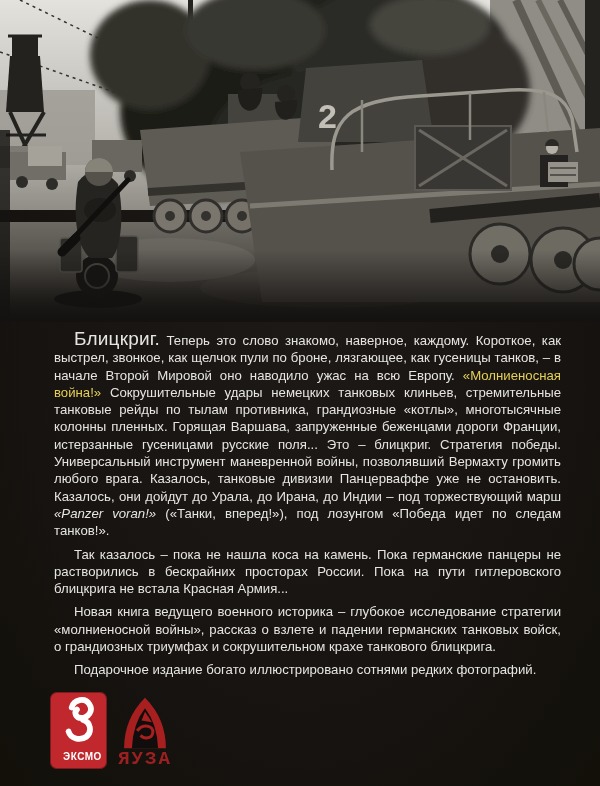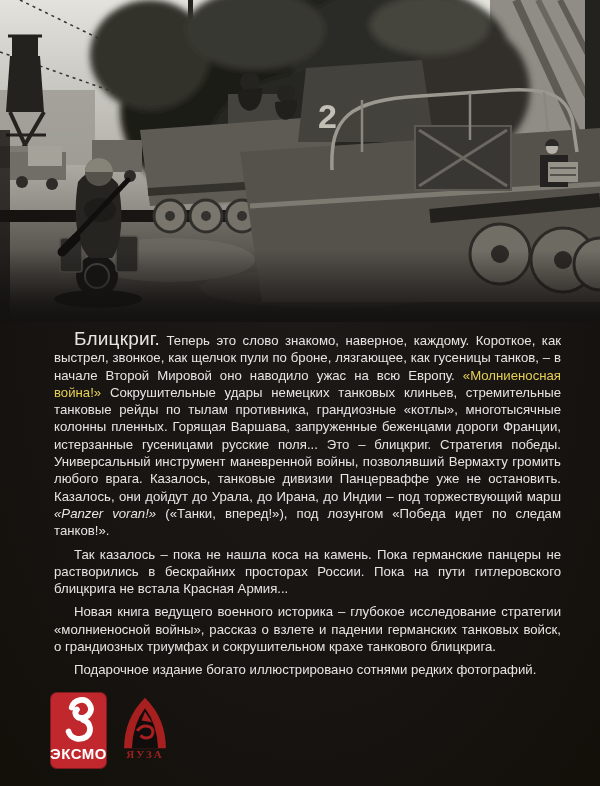--- a/index.html
+++ b/index.html
@@ -29,30 +29,30 @@
   .hl{color:#e5d054;}
   .panzer{font-style:italic;}
   
   .eksmo{
     position:absolute;left:50px;top:692px;width:57px;height:77px;
     background:#c1282e;border-radius:7px;
     box-shadow:0 0 0 1px rgba(0,0,0,.35) inset;
   }
   .eksmo svg{display:block;margin:3px auto 0 auto;}
   .eksmo-label{
-    position:absolute;left:0;right:0;bottom:7px;
-    color:#ffffff;font-weight:bold;font-size:15px;
+    position:absolute;left:8px;right:0;bottom:7px;
+    color:#ffffff;font-weight:bold;font-size:10px;
     text-align:center;letter-spacing:.5px;
   }
   .yauza{position:absolute;left:112px;top:696px;width:66px;height:74px;}
   .yauza svg{display:block;margin:0 auto;}
   .yauza-label{
     margin-top:-2px;
-    color:#9c2022;font-family:Liberation Serif, serif;font-weight:bold;
-    font-size:11px;text-align:center;letter-spacing:2px;
+    color:#9c2022;font-family:Liberation Mono, monospace;font-weight:bold;
+    font-size:19px;text-align:center;letter-spacing:2px;
   }
   
   .barcode{
     position:absolute;left:459px;top:715px;width:94px;height:55px;
     background:#efeeea;border-radius:2px;
     box-sizing:border-box;padding:2px 4px 2px 4px;
     color:#1b1b1d;text-align:center;
   }
   .isbn-line{font-size:7.3px;line-height:9px;letter-spacing:0;white-space:nowrap;}
   .bars{

